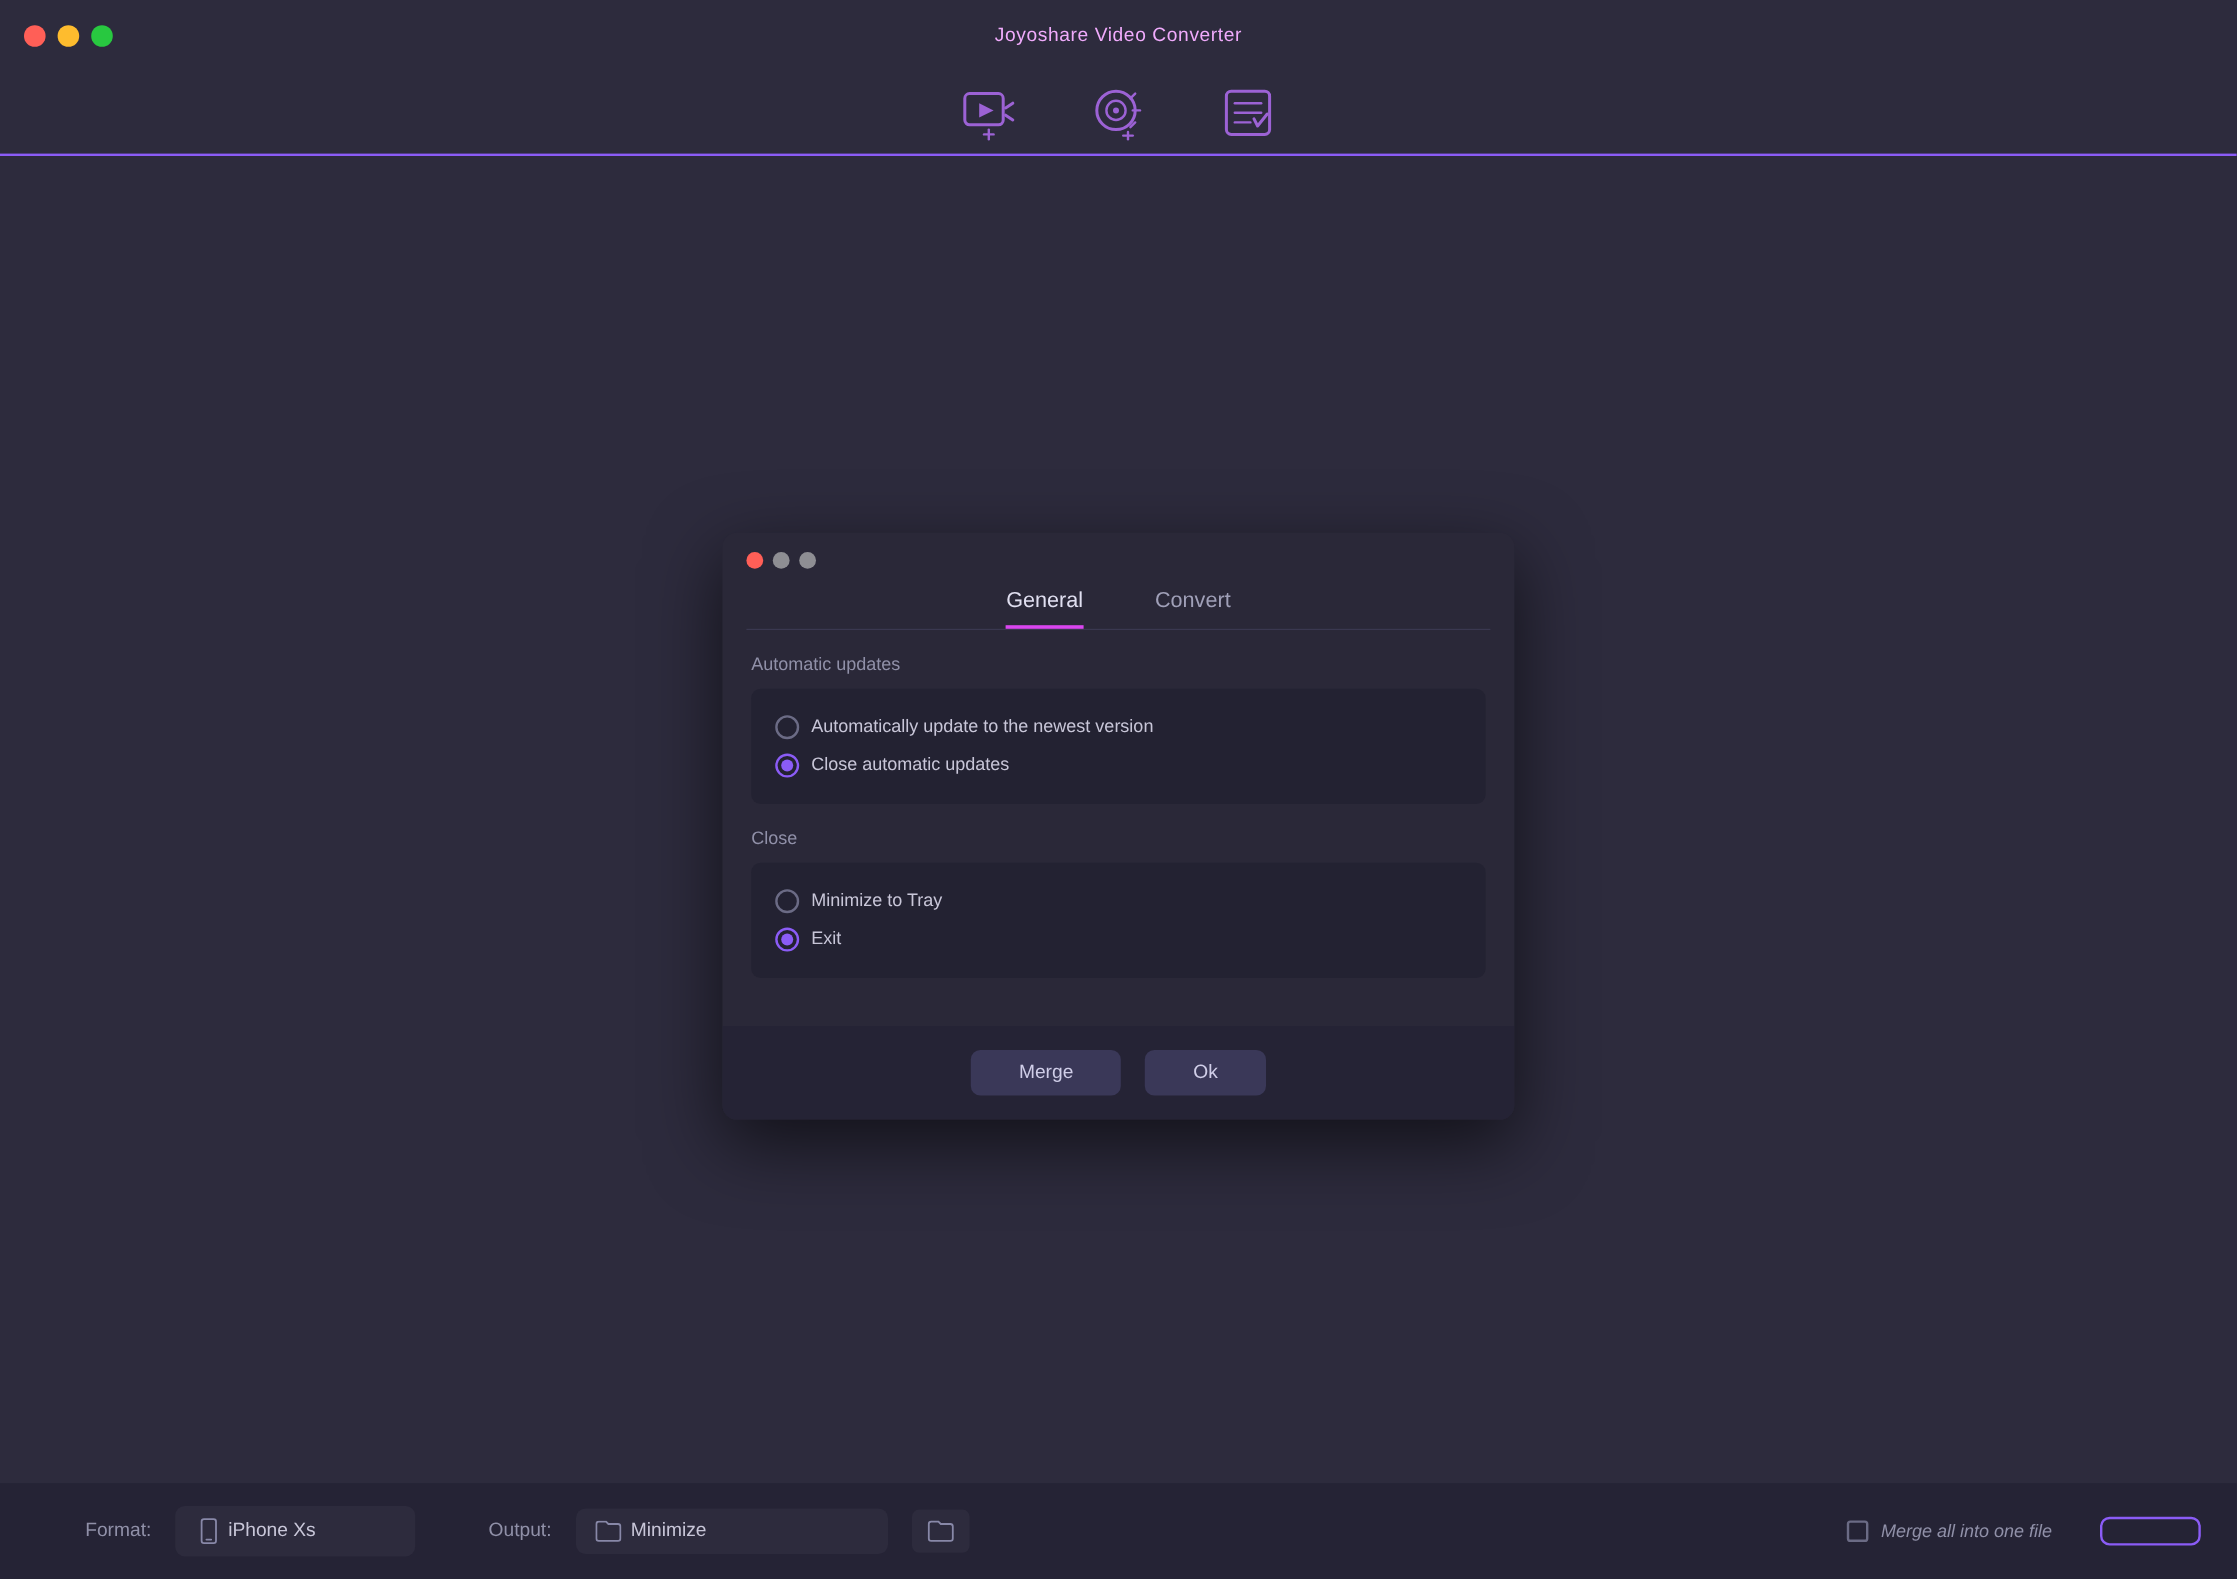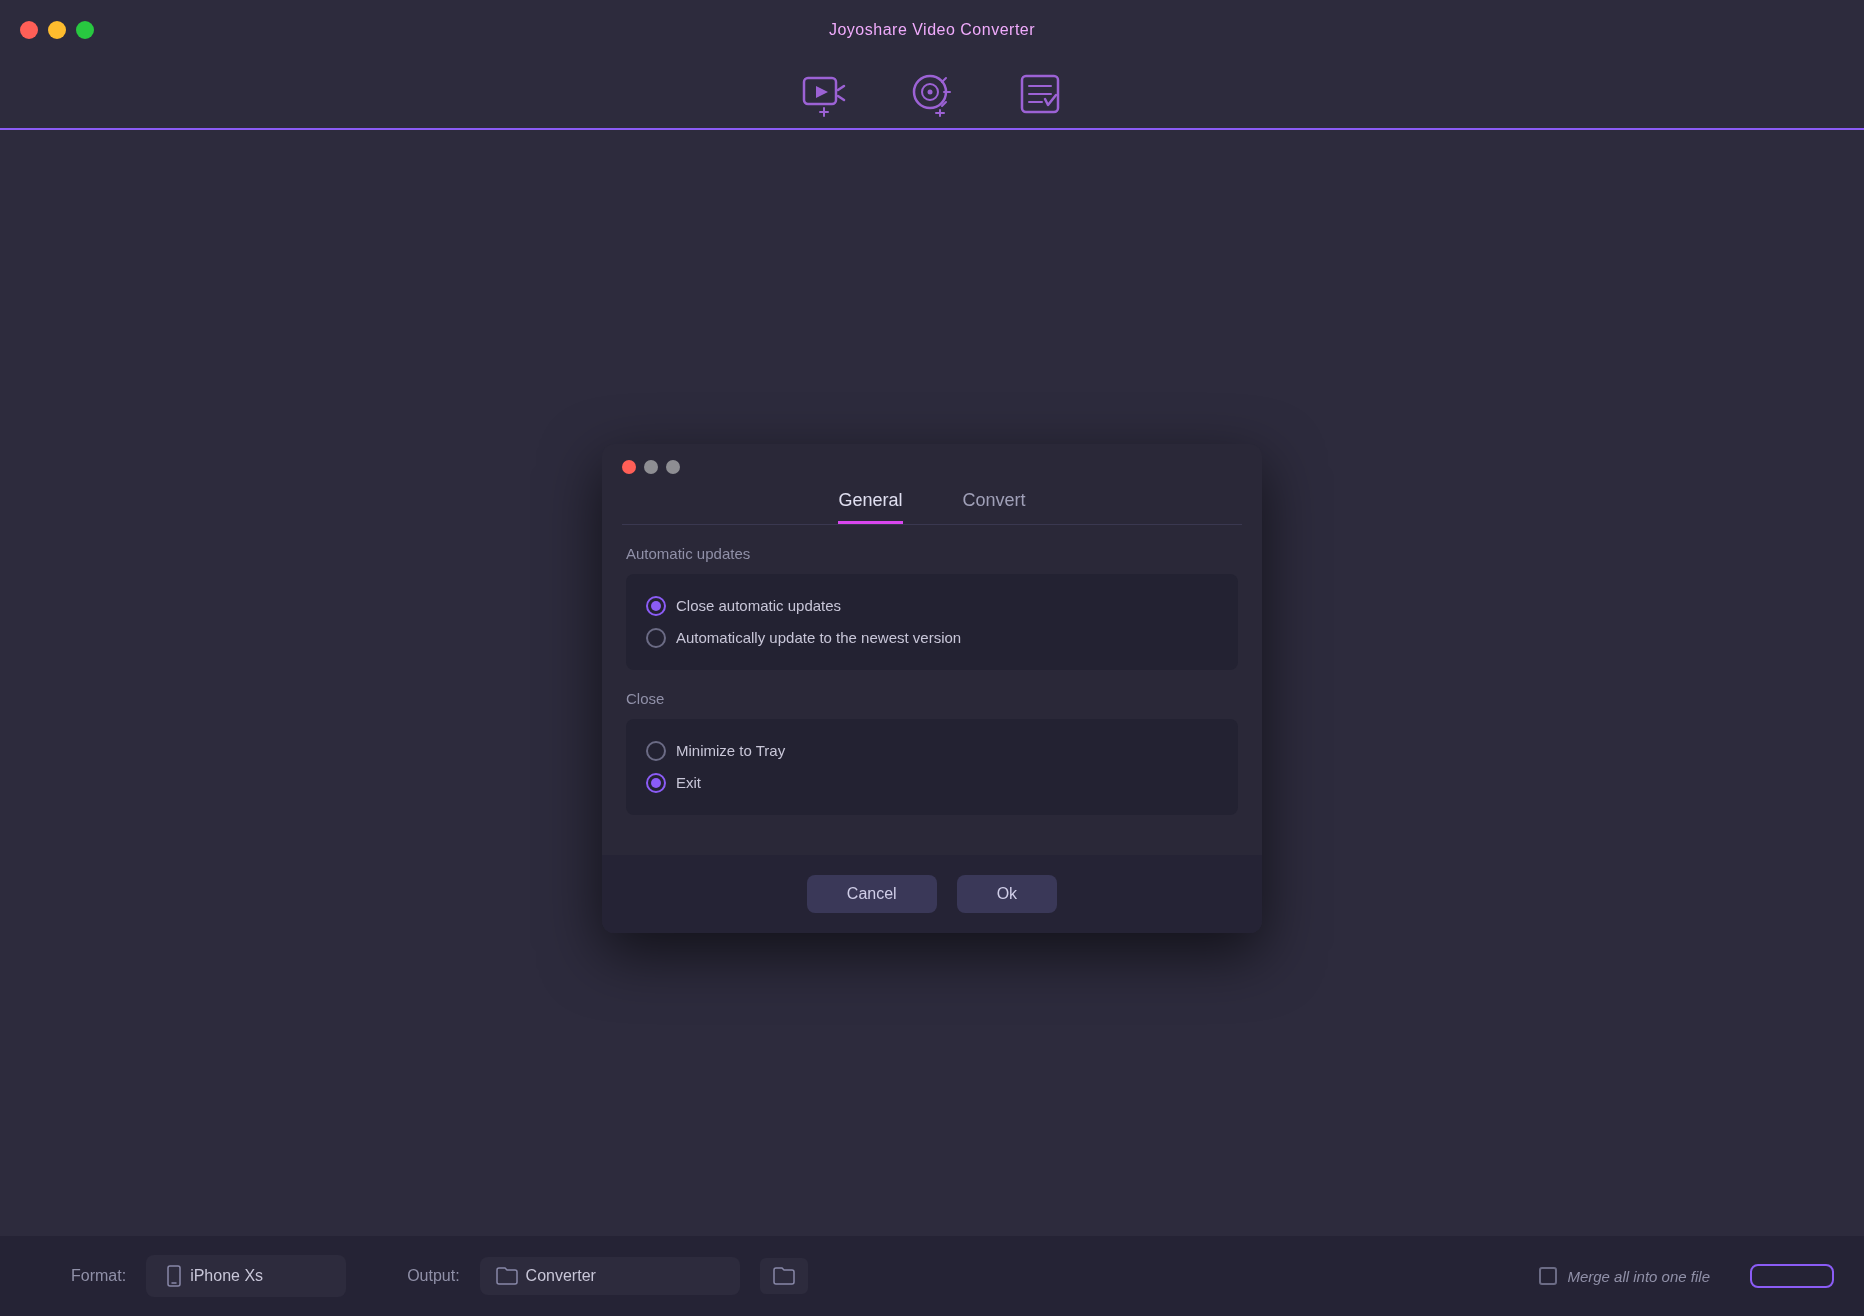--- a/index.html
+++ b/index.html
@@ -367,44 +367,44 @@
         <div class="modal-tab active">General</div>
         <div class="modal-tab">Convert</div>
       </div>
       <div class="modal-tab-divider"></div>
 
       <div class="modal-body">
 
         <div class="section-label">Automatic updates</div>
         <div class="section-box">
           <div class="radio-option">
+            <div class="radio-circle"></div>
+            <span class="radio-label">Automatically update to the newest version</span>
+          </div>
+          <div class="radio-option">
             <div class="radio-circle selected"></div>
             <span class="radio-label">Close automatic updates</span>
-          </div>
-          <div class="radio-option">
-            <div class="radio-circle"></div>
-            <span class="radio-label">Automatically update to the newest version</span>
           </div>
         </div>
 
         <div class="section-label">Close</div>
         <div class="section-box">
           <div class="radio-option">
             <div class="radio-circle"></div>
             <span class="radio-label">Minimize to Tray</span>
           </div>
           <div class="radio-option">
             <div class="radio-circle selected"></div>
             <span class="radio-label">Exit</span>
           </div>
         </div>
       </div>
 
       <div class="modal-footer">
-        <button class="modal-btn">Cancel</button>
+        <button class="modal-btn">Merge</button>
         <button class="modal-btn">Ok</button>
       </div>
     </div>
   </div>
 </div>
 
 <div class="status-bar">
   <span class="status-label">Format:</span>
   <div class="format-field">
 
@@ -414,21 +414,21 @@
     </svg>
     <span class="format-text">iPhone Xs</span>
   </div>
 
   <span class="status-label">Output:</span>
   <div class="output-field">
 
     <svg width="22" height="18" viewBox="0 0 22 18" fill="none">
       <path d="M1 3C1 2 1.8 1 3 1H9L11 3H19C20.2 3 21 3.8 21 5V15C21 16.2 20.2 17 19 17H3C1.8 17 1 16.2 1 15V3Z" stroke="#8888a8" stroke-width="1.5" fill="none"></path>
     </svg>
-    <span class="format-text">Converter</span>
+    <span class="format-text">Minimize</span>
   </div>
 
   <button class="folder-btn">
     <svg width="24" height="20" viewBox="0 0 24 20" fill="none">
       <path d="M2 4C2 3 2.8 2 4 2H10L12 4H20C21.2 4 22 4.8 22 6V16C22 17.2 21.2 18 20 18H4C2.8 18 2 17.2 2 16V4Z" stroke="#8888a8" stroke-width="1.5" fill="none"></path>
     </svg>
   </button>
 
   <div class="merge-option">
     <div class="merge-checkbox"></div>

